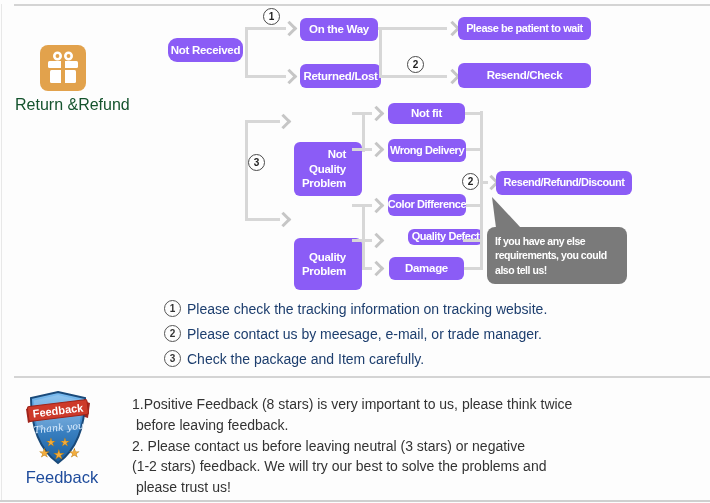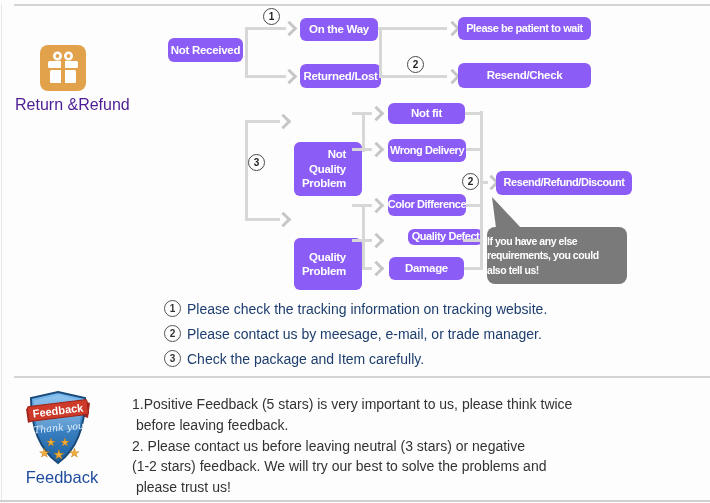--- a/index.html
+++ b/index.html
@@ -15,32 +15,32 @@
   
   .ln{position:absolute;background:#d7d7d7;height:3px;}
   .lnv{position:absolute;background:#d7d7d7;width:3px;}
   .arr{position:absolute;width:8px;height:8px;border-top:3px solid #c6c6c6;border-right:3px solid #c6c6c6;
        transform:rotate(45deg);}
   
   .cnum{position:absolute;width:15px;height:15px;border:1.5px solid #4a4a4a;border-radius:50%;
         background:#fff;color:#222;font-size:10px;font-weight:700;
         display:flex;align-items:center;justify-content:center;z-index:5;}
   
-  .sec-title{position:absolute;color:#4c1d95;font-size:16px;}
+  .sec-title{position:absolute;color:#14532d;font-size:16px;}
   
   #notes{position:absolute;left:164px;top:300px;}
   .note-row{display:flex;align-items:center;gap:6px;margin-bottom:8px;
             color:#1d3e6e;font-size:14px;white-space:pre;}
   .note-num{width:15px;height:15px;border:1.2px solid #555;border-radius:50%;
             color:#333;font-size:10px;font-weight:700;flex:0 0 15px;
             display:flex;align-items:center;justify-content:center;}
   
   #bubble{position:absolute;left:487px;top:227px;width:140px;height:57px;background:#7a7a7a;
           color:#fff;border-radius:8px;font-weight:700;font-size:10.5px;letter-spacing:-0.45px;
-          white-space:pre;line-height:1.35;display:flex;align-items:center;box-sizing:border-box;}
+          white-space:pre;line-height:1.35;display:flex;align-items:center;padding-left:8px;box-sizing:border-box;}
   
   #fb-text{position:absolute;left:132px;top:394px;width:570px;color:#333;
            font-size:14px;line-height:20.8px;}
   .fb-line{white-space:pre;}
   #fb-label{position:absolute;left:22px;top:468px;width:80px;text-align:center;
             color:#1f4c9c;font-size:16.5px;font-weight:400;}
 </style>
 </head>
 <body>
 
@@ -54,21 +54,21 @@
   <svg style="position:absolute;left:40px;top:45px;" width="46" height="46" viewBox="0 0 46 46">
     <rect x="0" y="0" width="46" height="46" rx="8" fill="#e2a24c"></rect>
     <rect x="8" y="16" width="30" height="7" rx="1.5" fill="#fff"></rect>
     <rect x="10" y="25" width="26" height="13" rx="1.5" fill="#fff"></rect>
     <rect x="21" y="16" width="4" height="22" fill="#e2a24c"></rect>
     <circle cx="17.5" cy="11" r="3.2" fill="none" stroke="#fff" stroke-width="2.6"></circle>
     <circle cx="28.5" cy="11" r="3.2" fill="none" stroke="#fff" stroke-width="2.6"></circle>
   </svg>
   <div class="sec-title" style="left:15px;top:96px;">Return &amp;Refund</div>
 
-  <div class="fbox" style="left:168px;top:38px;width:75px;height:24px;">Not Received</div>
+  <div class="fbox" style="left:168px;top:38px;width:75px;height:24px;border-radius:9px;">Not Received</div>
 
   <div class="lnv" style="left:245px;top:27px;height:51px;"></div>
   <div class="ln" style="left:245px;top:27px;width:41px;"></div>
   <div class="ln" style="left:245px;top:75px;width:41px;"></div>
   <div class="arr" style="left:284px;top:23px;"></div>
   <div class="arr" style="left:284px;top:71px;"></div>
 
   <div class="cnum" style="left:263px;top:8px;">1</div>
 
   <div class="fbox" style="left:300px;top:18px;width:78px;height:23px;">On the Way</div>
@@ -173,20 +173,20 @@
       <text x="20" y="57" font-size="11">★</text>
       <text x="34" y="57" font-size="11">★</text>
       <text x="13" y="68" font-size="12">★</text>
       <text x="27" y="70" font-size="13">★</text>
       <text x="43" y="68" font-size="12">★</text>
     </g>
   </svg>
   <div id="fb-label">Feedback</div>
 
   <div id="fb-text">
-    <div class="fb-line">1.Positive Feedback (5 stars) is very important to us, please think twice</div>
+    <div class="fb-line">1.Positive Feedback (8 stars) is very important to us, please think twice</div>
     <div class="fb-line"> before leaving feedback.</div>
     <div class="fb-line">2. Please contact us before leaving neutral (3 stars) or negative</div>
     <div class="fb-line">(1-2 stars) feedback. We will try our best to solve the problems and</div>
     <div class="fb-line"> please trust us!</div>
   </div>
 
 </div>
 
 </body></html>

